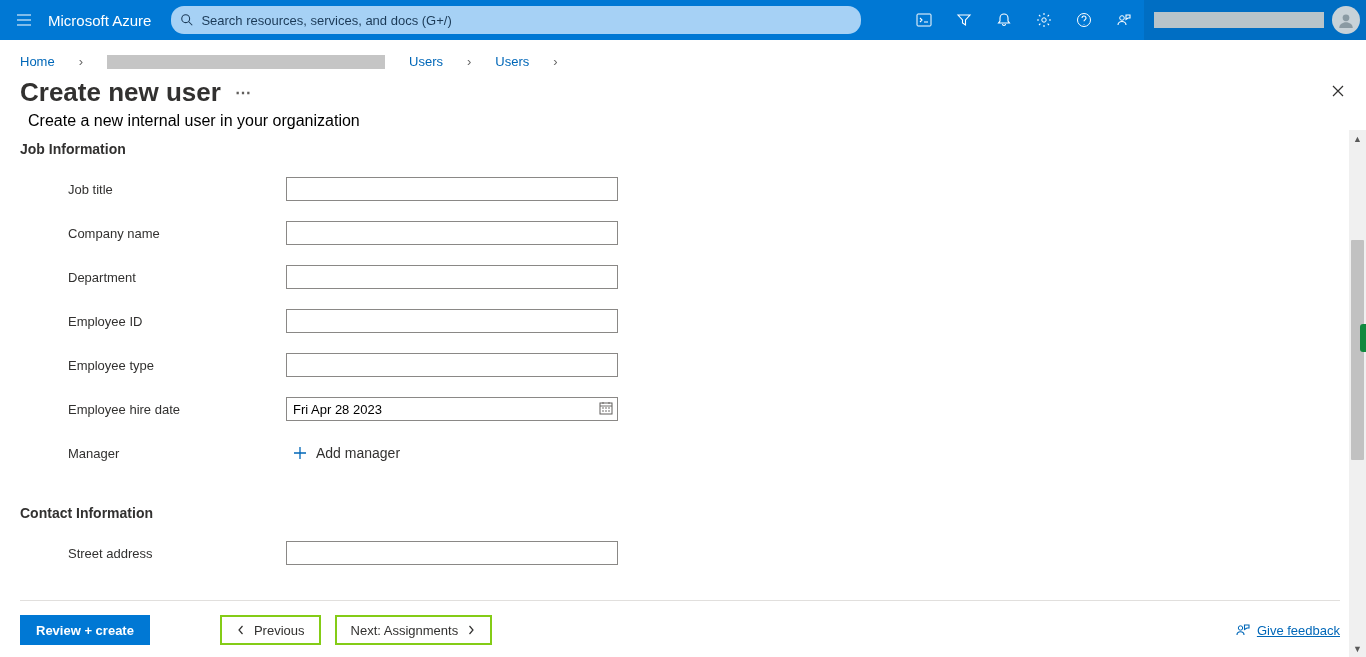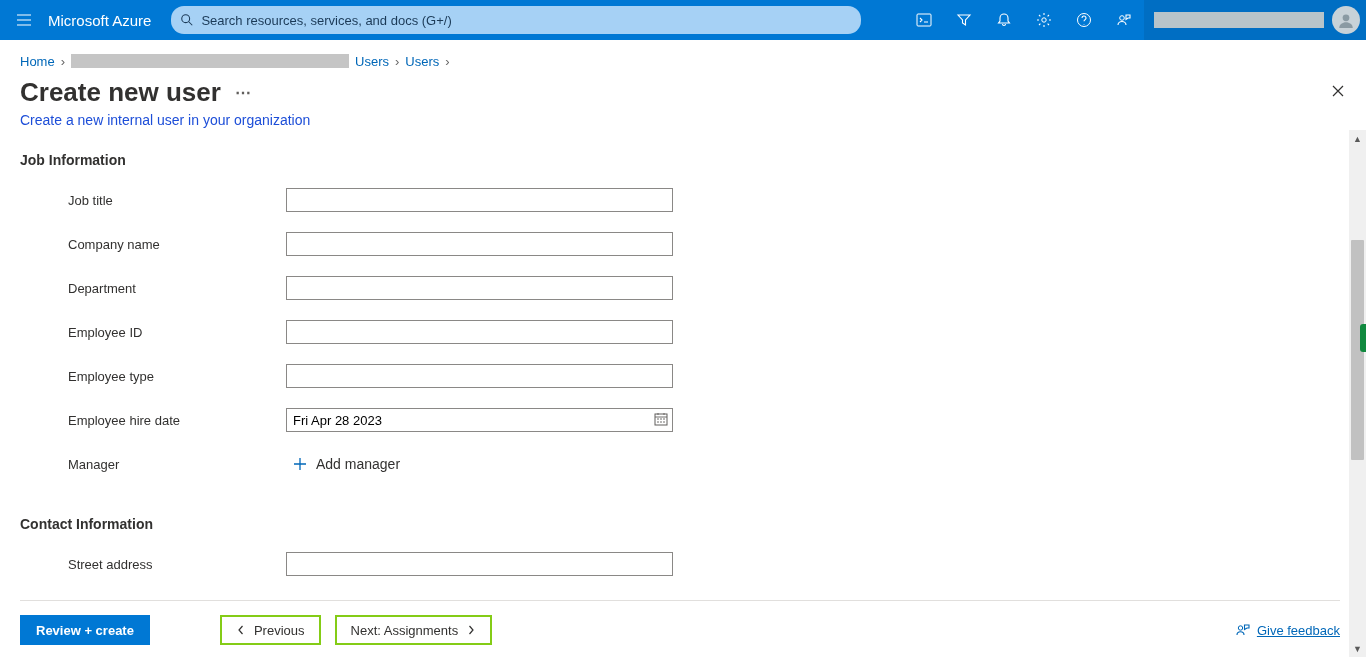--- a/index.html
+++ b/index.html
@@ -13,40 +13,40 @@
   .topbar .searchwrap svg { flex:0 0 16px; }
   .topbar .searchwrap input { flex:1; border:none; background:transparent; font-size:13px; color:#1b3a57; padding-left:6px; outline:none; }
   .topbar .searchwrap input::placeholder { color:#1b3a57; }
   .topbar .spacer { flex:1; }
   .topbar .iconbtn { width:40px; height:40px; display:flex; align-items:center; justify-content:center; cursor:pointer; }
   .topbar .account { display:flex; align-items:center; padding:0 6px 0 10px; background:rgba(0,0,0,0.08); height:40px; }
   .topbar .account .mask { width:170px; height:16px; background:#b8c4ca; }
   .topbar .account .avatar { width:28px; height:28px; border-radius:50%; background:#c8d2d8; margin-left:8px; display:flex; align-items:center; justify-content:center; }
 
   
-  .crumbs { padding:14px 20px 4px 20px; font-size:13px; display:flex; gap:6px; }
+  .crumbs { padding:14px 20px 4px 20px; font-size:13px; display:flex; align-items:center; gap:24px; }
   .crumbs a { color:#0067b8; text-decoration:none; cursor:pointer; }
   .crumbs .sep { color:#666; }
   .crumbs .mask { display:inline-block; width:278px; height:14px; background:#c5c5c5; vertical-align:middle; }
 
   
   .titlebar { padding:4px 20px 2px 20px; display:flex; align-items:center; justify-content:space-between; }
   .titlebar .left { display:flex; align-items:center; gap:14px; }
   .titlebar h1 { font-size:26px; font-weight:600; color:#323130; }
   .titlebar .dots { color:#605e5c; cursor:pointer; letter-spacing:2px; font-weight:bold; }
   .titlebar .close { cursor:pointer; color:#323130; }
-  .subtitle { padding:2px 20px 14px 20px; font-size:14px; color:#1d4ed8; }
+  .subtitle { padding:2px 20px 14px 20px; font-size:16px; color:#000000;margin-left:8px; }
 
   
   .formarea { position:absolute; left:20px; right:26px; top:140px; bottom:58px; overflow:hidden; }
-  .section-head { font-size:14px; font-weight:600; color:#323130; margin-bottom:14px; margin-top:12px;}
+  .section-head { font-size:14px; font-weight:600; color:#323130; margin-bottom:14px; margin-top:1px;}
   .section-head.mt { margin-top:34px; }
   .row { display:flex; align-items:center; height:36px; margin-bottom:8px; }
   .row .label { width:218px; font-size:13px; color:#323130;margin-left:48px; }
-  .row .field { width:387px; }
+  .row .field { width:332px; }
   .row input[type=text] { width:100%; height:24px; border:1px solid #8a8886; font-size:13px; padding:0 6px; outline:none; }
   .dateinput { position:relative; }
   .dateinput .cal { position:absolute; right:4px; top:3px; cursor:pointer; }
   .highlighted { outline:4px solid #ff0000; outline-offset:-1px; }
   .addmgr { display:flex; align-items:center; gap:8px; color:#323130; cursor:pointer; font-size:14px; padding-left:6px;}
   .addmgr svg { color:#0067b8; }
 
   
   .scrolltrack { position:absolute; right:0; top:130px; bottom:0; width:17px; background:#f0f0f0; }
   .scrolltrack .arrow { height:17px; display:flex; align-items:center; justify-content:center; color:#5a5a5a; font-size:9px; cursor:pointer;}

